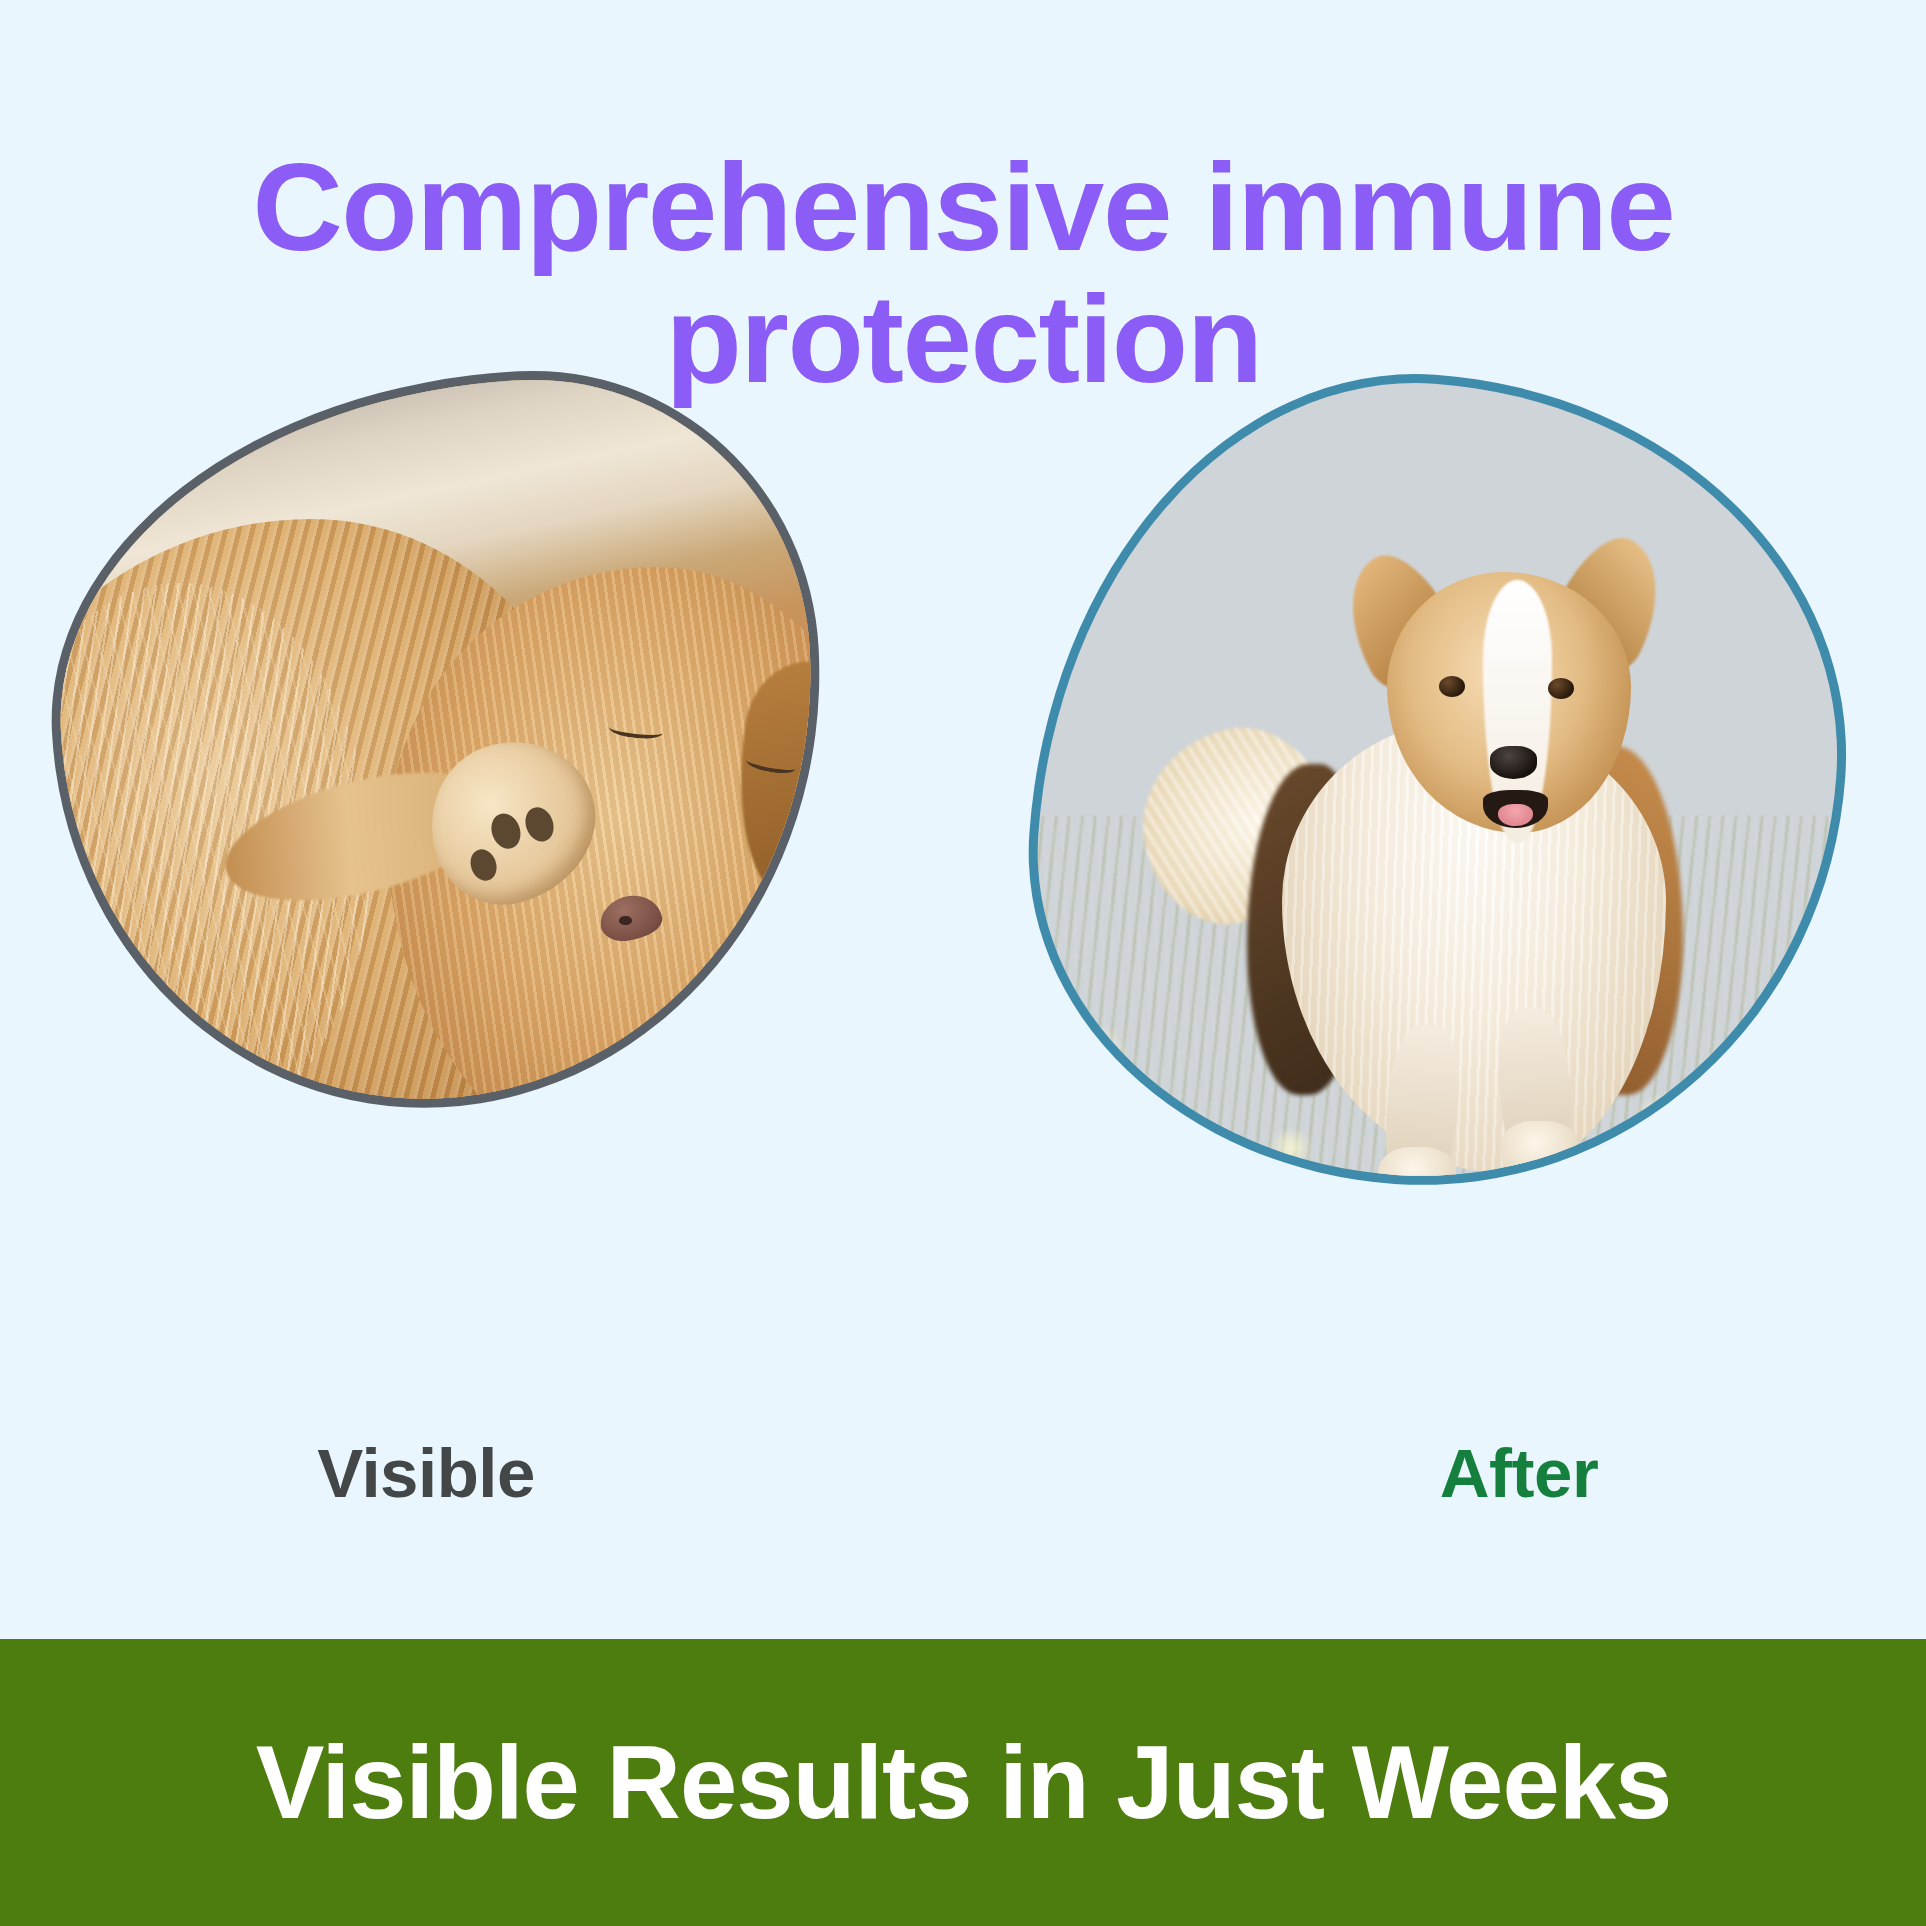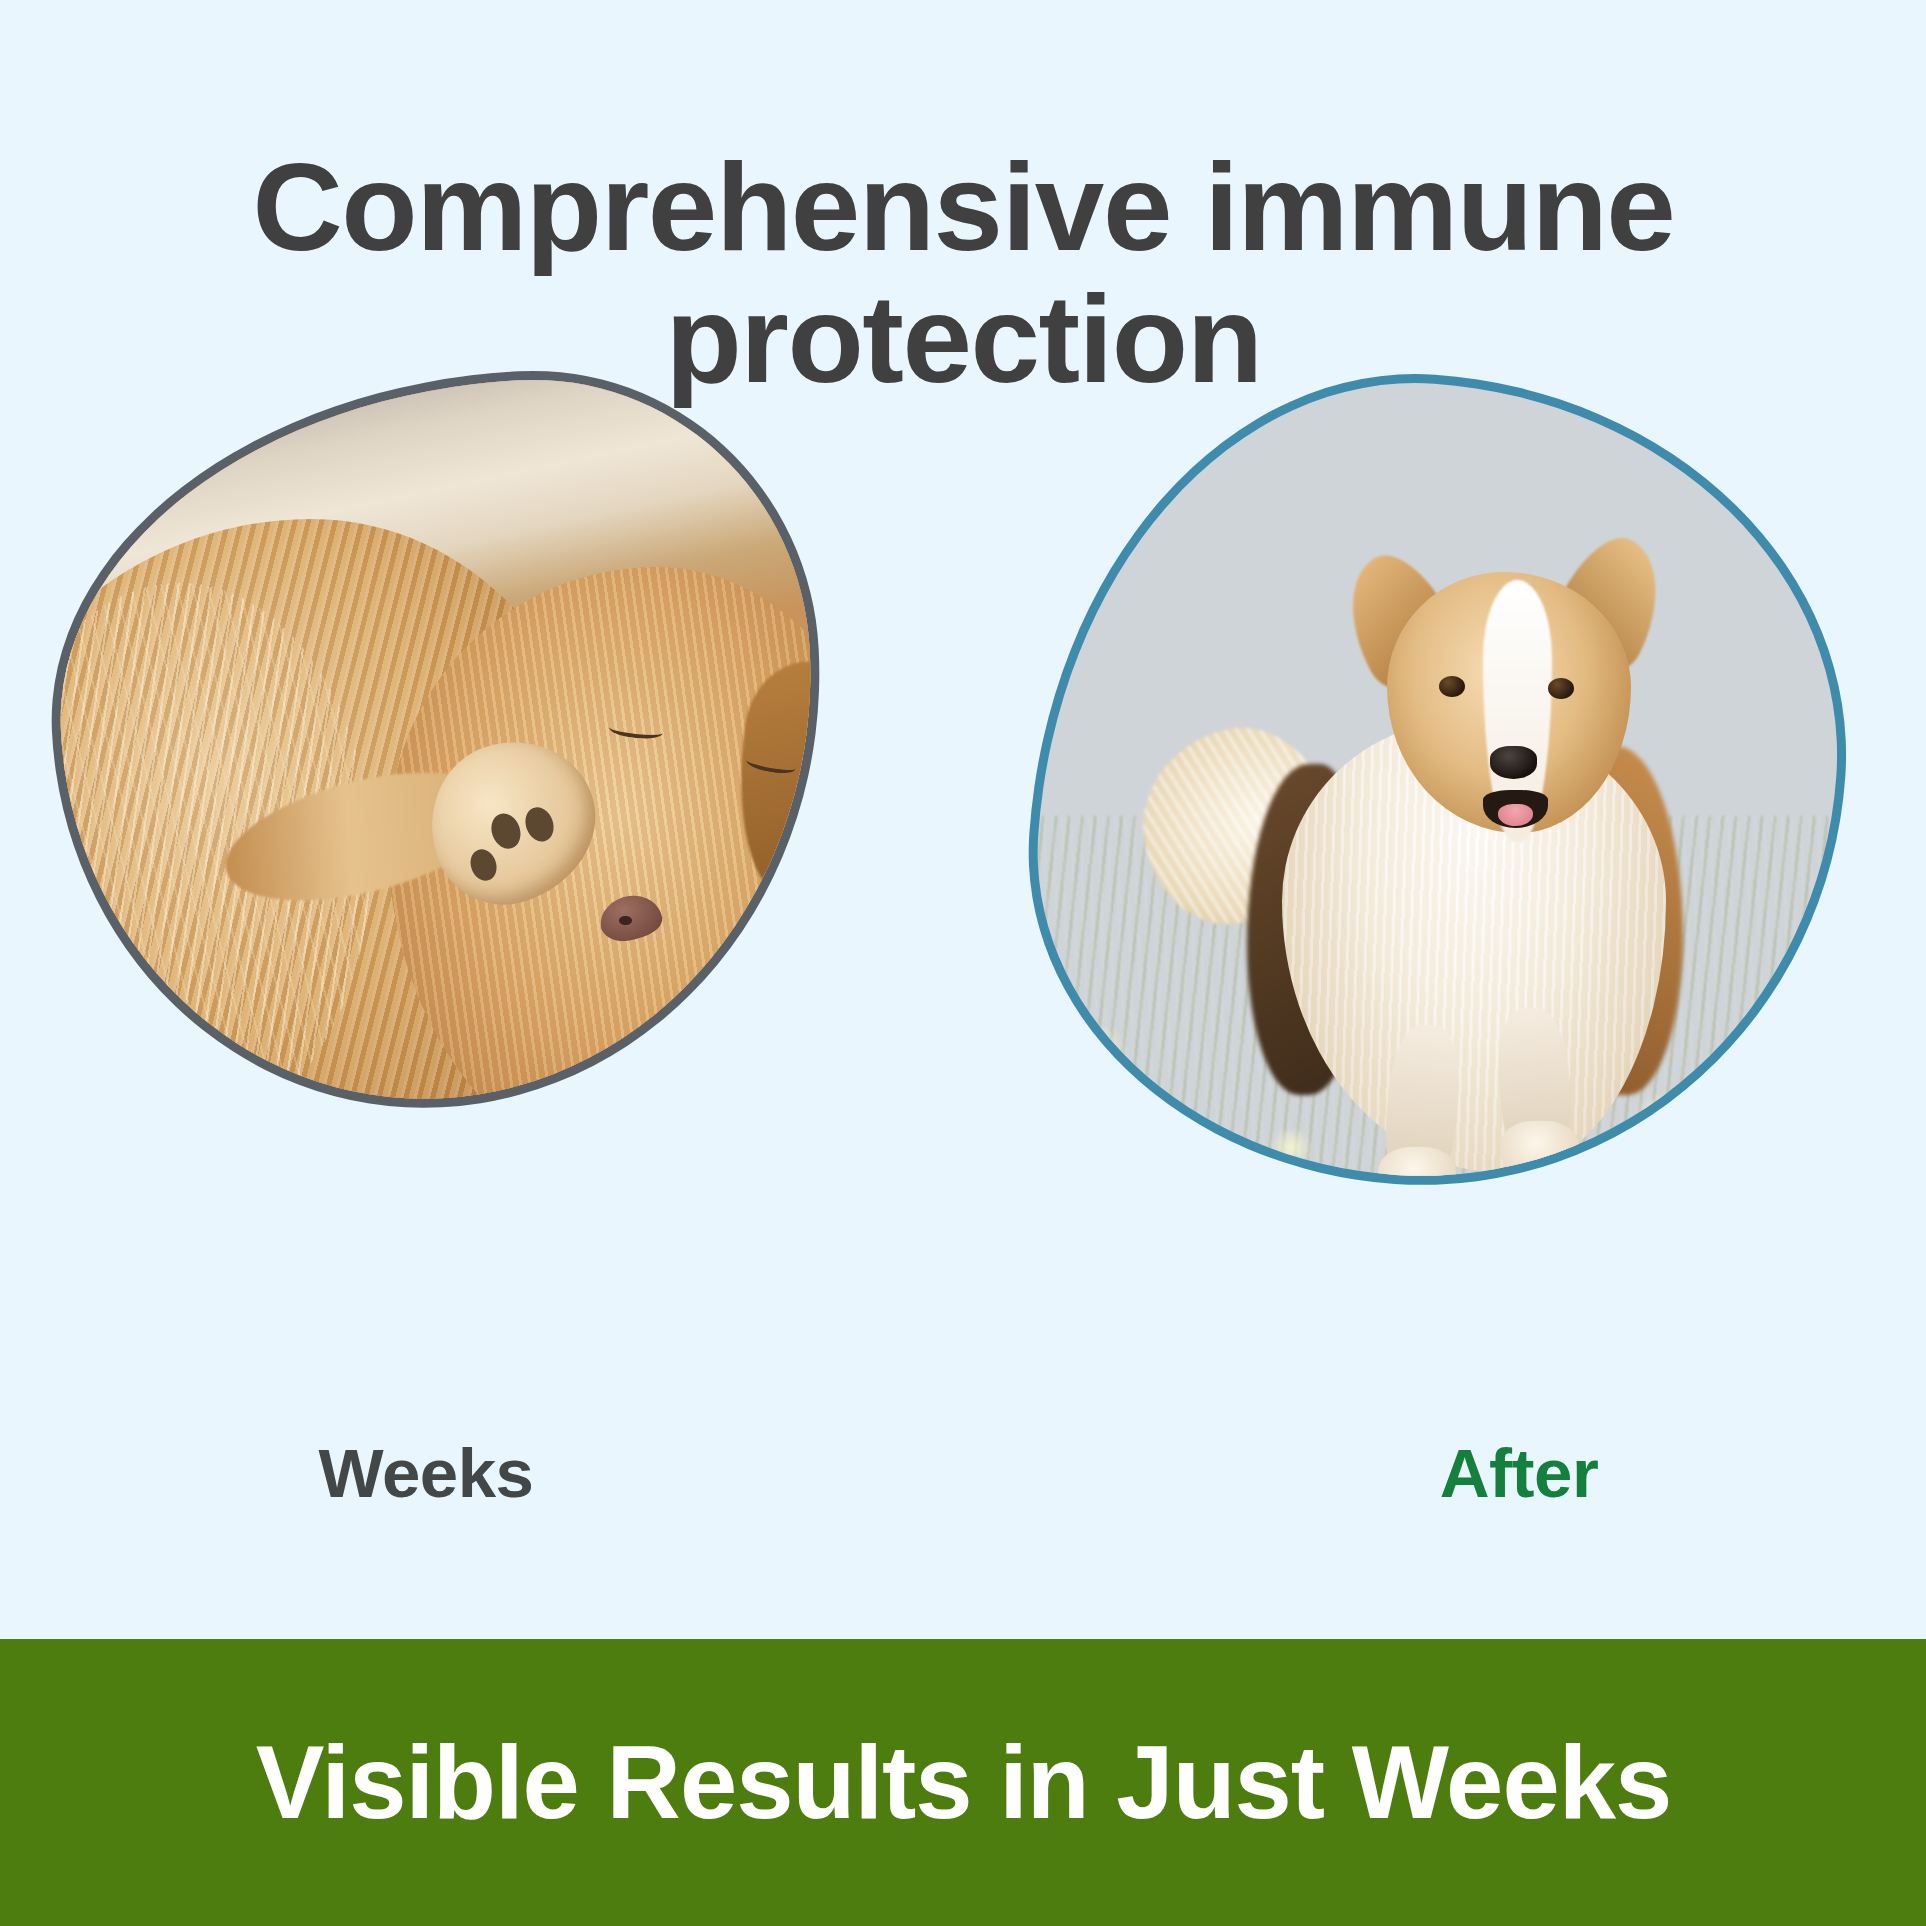--- a/index.html
+++ b/index.html
@@ -20,21 +20,21 @@
   .headline {
     position: absolute;
     left: 0;
     top: 57px;
     width: 1927px;
     text-align: center;
     font-size: 125px;
     line-height: 1.06;
     font-weight: 700;
     letter-spacing: -1.5px;
-    color: #404040;
+    color: #8b5cf6;
     padding: 0 119px;
     box-sizing: border-box;
   }
 
   
   .compare {
     position: absolute;
     left: 0;
     top: 376px;
     width: 1927px;
@@ -399,20 +399,20 @@
         <div class="det af-eyeL"></div>
         <div class="det af-eyeR"></div>
         <div class="det af-nose"></div>
         <div class="det af-mouth"></div>
         <div class="det af-tongue"></div>
       </div>
     </div>
   </div>
 </div>
 
-<div class="label label-before">Weeks</div>
+<div class="label label-before">Visible</div>
 
 <div class="label label-after">After</div>
 
 <div class="banner">
   <div class="banner-text">Visible Results in Just Weeks</div>
 </div>
 
 
 </body></html>

